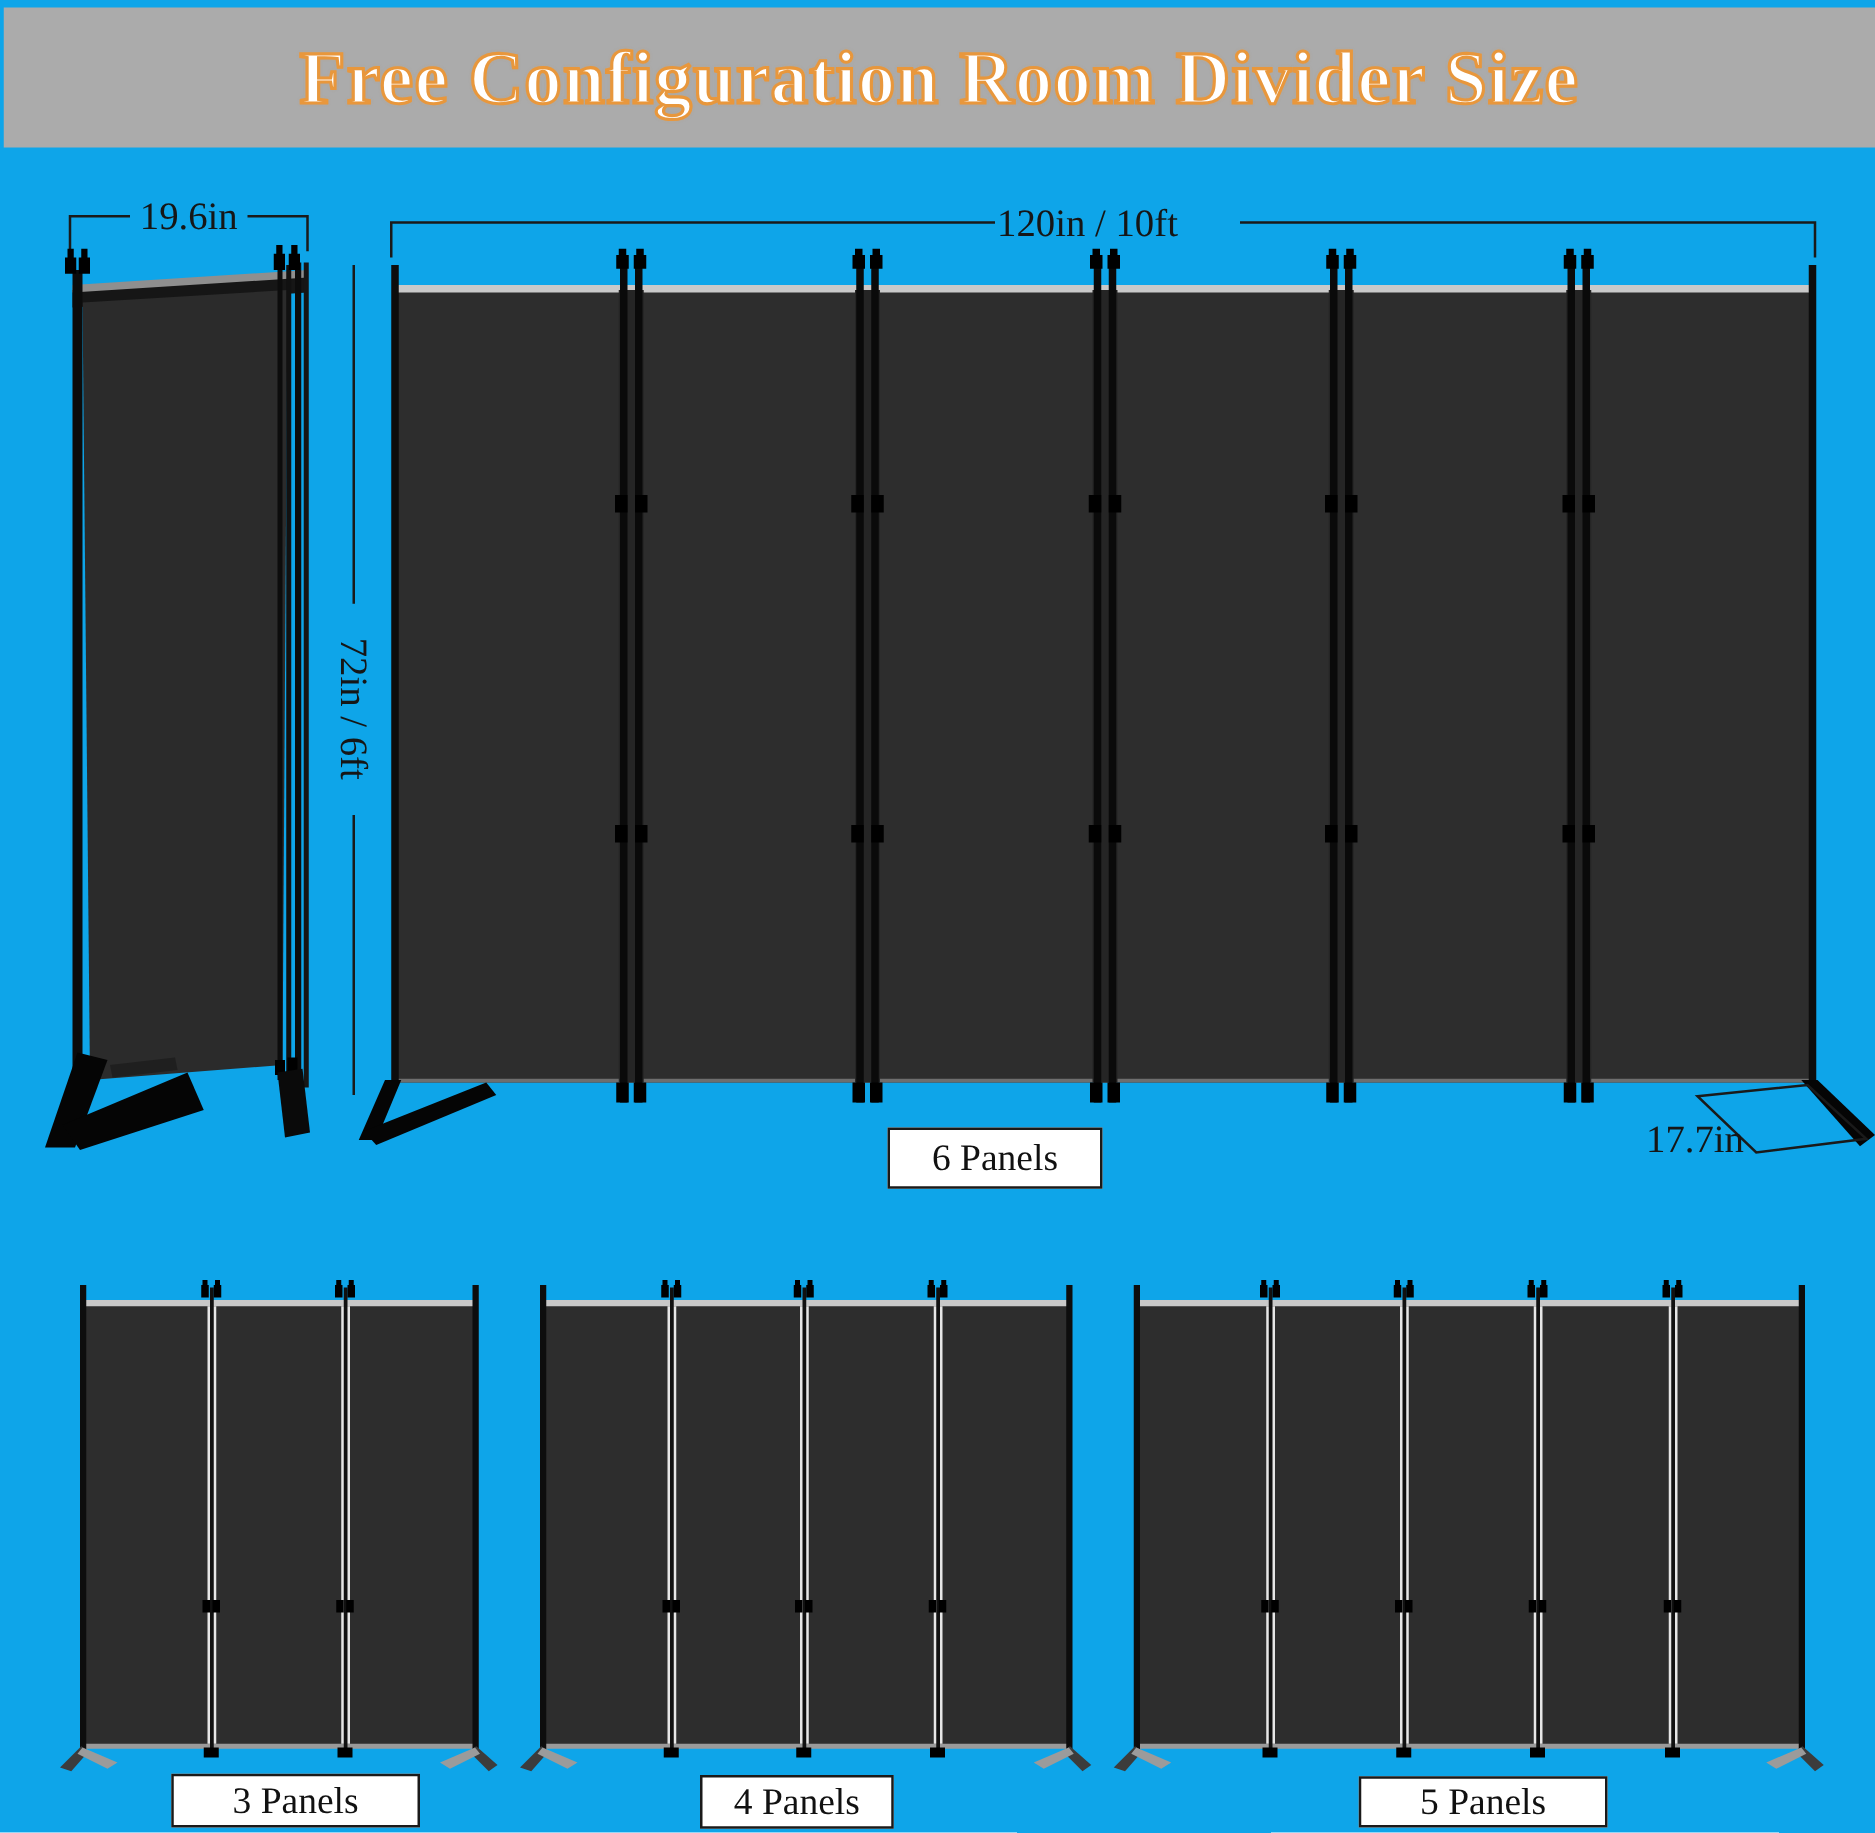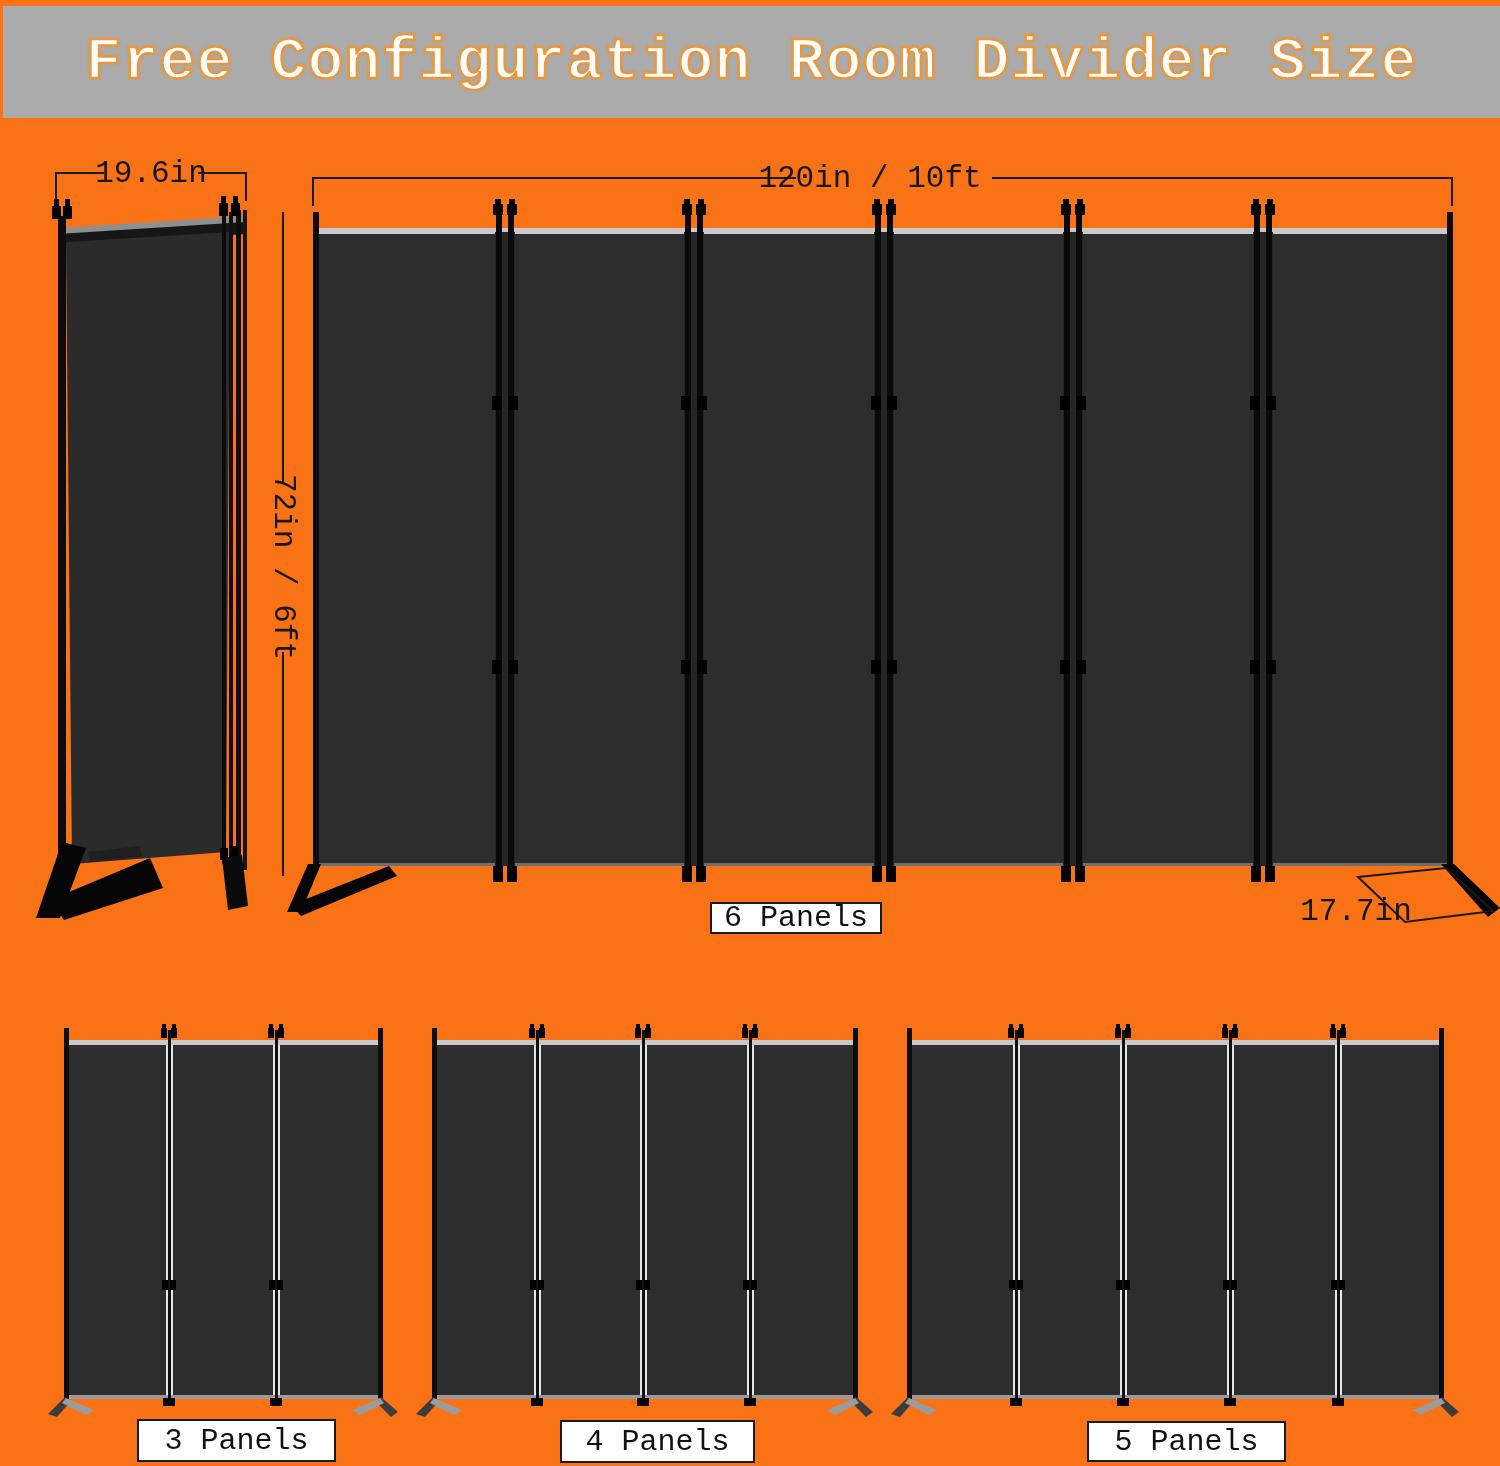--- a/index.html
+++ b/index.html
@@ -1,18 +1,18 @@
 <!DOCTYPE html>
 <html><head>
 <meta charset="utf-8">
 <style>
   html,body{margin:0;padding:0;background:#fff;}
   #page-root{
-    position:relative;width:1500px;height:1466px;background:#f97316;overflow:hidden;
-    font-family:Liberation Mono, monospace;
+    position:relative;width:1500px;height:1466px;background:#0ea5e9;overflow:hidden;
+    font-family:Liberation Serif, serif;
   }
   
   #title-banner{
     position:absolute;left:3px;top:6px;width:1497px;height:112px;
     background:#ABABAB;display:flex;align-items:center;justify-content:center;
   }
   #title-banner h1{
     margin:0;font-size:60px;font-weight:bold;color:#ffffff;letter-spacing:1px;
     -webkit-text-stroke:2.5px #E8973C;
     text-shadow:0 0 3px rgba(232,151,60,.55);
@@ -264,18 +264,18 @@
       </g>
 
     <polygon class="dim" points="1358,877 1446,868 1493,911 1405,922"></polygon>
   </svg>
 
   <div class="dim-label" style="left:151px;top:173px">19.6in</div>
   <div class="dim-label" style="left:870px;top:178px">120in / 10ft</div>
   <div class="dim-label rot" style="left:283px;top:567px">72in / 6ft</div>
   <div class="dim-label" style="left:1356px;top:911px">17.7in</div>
 
-  <div class="badge" style="left:710px;top:902px;width:172px;height:32px">6 Panels</div>
+  <div class="badge" style="left:710px;top:902px;width:172px;height:49px">6 Panels</div>
   <div class="badge" style="left:137px;top:1419px;width:199px;height:43px">3 Panels</div>
-  <div class="badge" style="left:560px;top:1420px;width:195px;height:43px">4 Panels</div>
+  <div class="badge" style="left:560px;top:1420px;width:155px;height:43px">4 Panels</div>
   <div class="badge" style="left:1087px;top:1421px;width:199px;height:41px">5 Panels</div>
 
 </div>
 
 </body></html>

